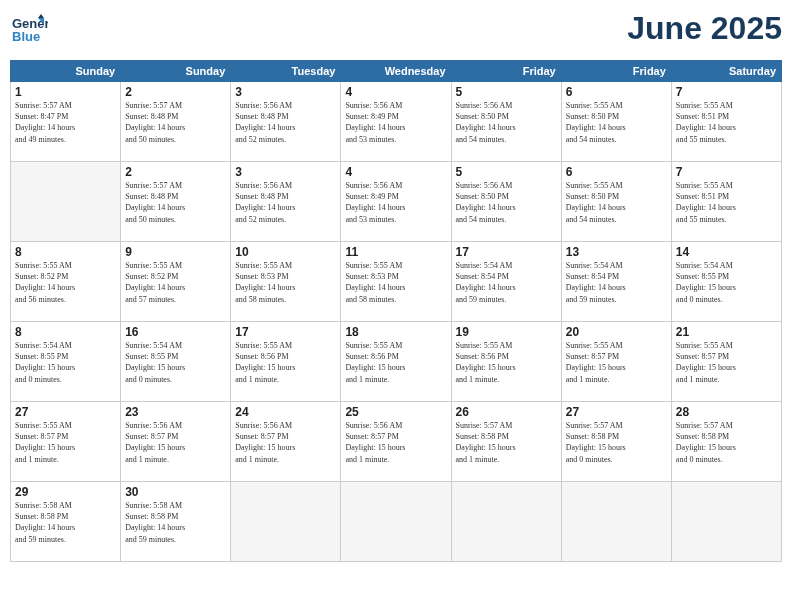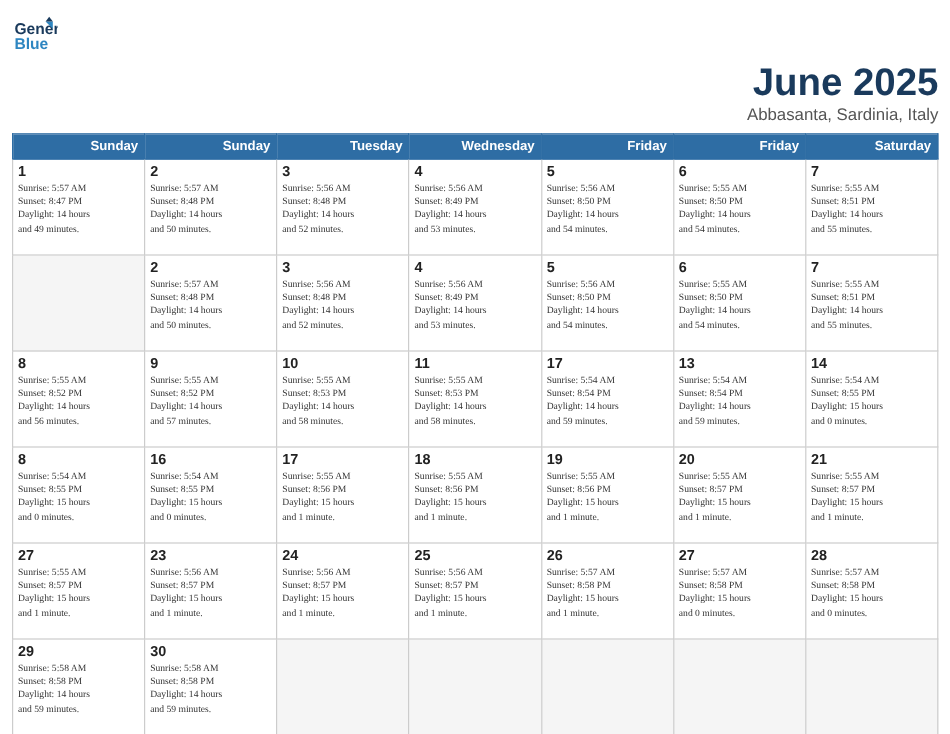--- a/index.html
+++ b/index.html
@@ -20,22 +20,20 @@
       display: flex;
       justify-content: space-between;
       align-items: flex-start;
       margin-bottom: 8px;
     }
     .logo {
       display: flex;
       align-items: center;
     }
     .title-area {
-      text-align: right;
-      margin-top: 40px;
     }
     .month-title {
       font-size: 32px;
       font-weight: bold;
       color: #1a3a5c;
     }
     .subtitle {
       font-size: 14px;
       color: #555;
     }
@@ -90,21 +88,20 @@
           <rect x="0" y="0" width="38" height="38" fill="white"></rect>
           <text x="2" y="18" font-family="Arial" font-weight="bold" font-size="13" fill="#1a3a5c">General</text>
           <text x="2" y="31" font-family="Arial" font-weight="bold" font-size="13" fill="#2e86c1">Blue</text>
           <polygon points="28,8 34,14 34,8" fill="#2e86c1"></polygon>
           <polygon points="28,8 34,8 31,4" fill="#1a3a5c"></polygon>
         </svg>
       </div>
     </div>
     <div class="title-area">
       <div class="month-title">June 2025</div>
-      <div class="subtitle">Abbasanta, Sardinia, Italy</div>
     </div>
   </div>
 
   <table class="calendar">
     <thead>
       <tr>
         <th>Sunday</th>
         <th>Sunday</th>
         <th>Tuesday</th>
         <th>Wednesday</th>

